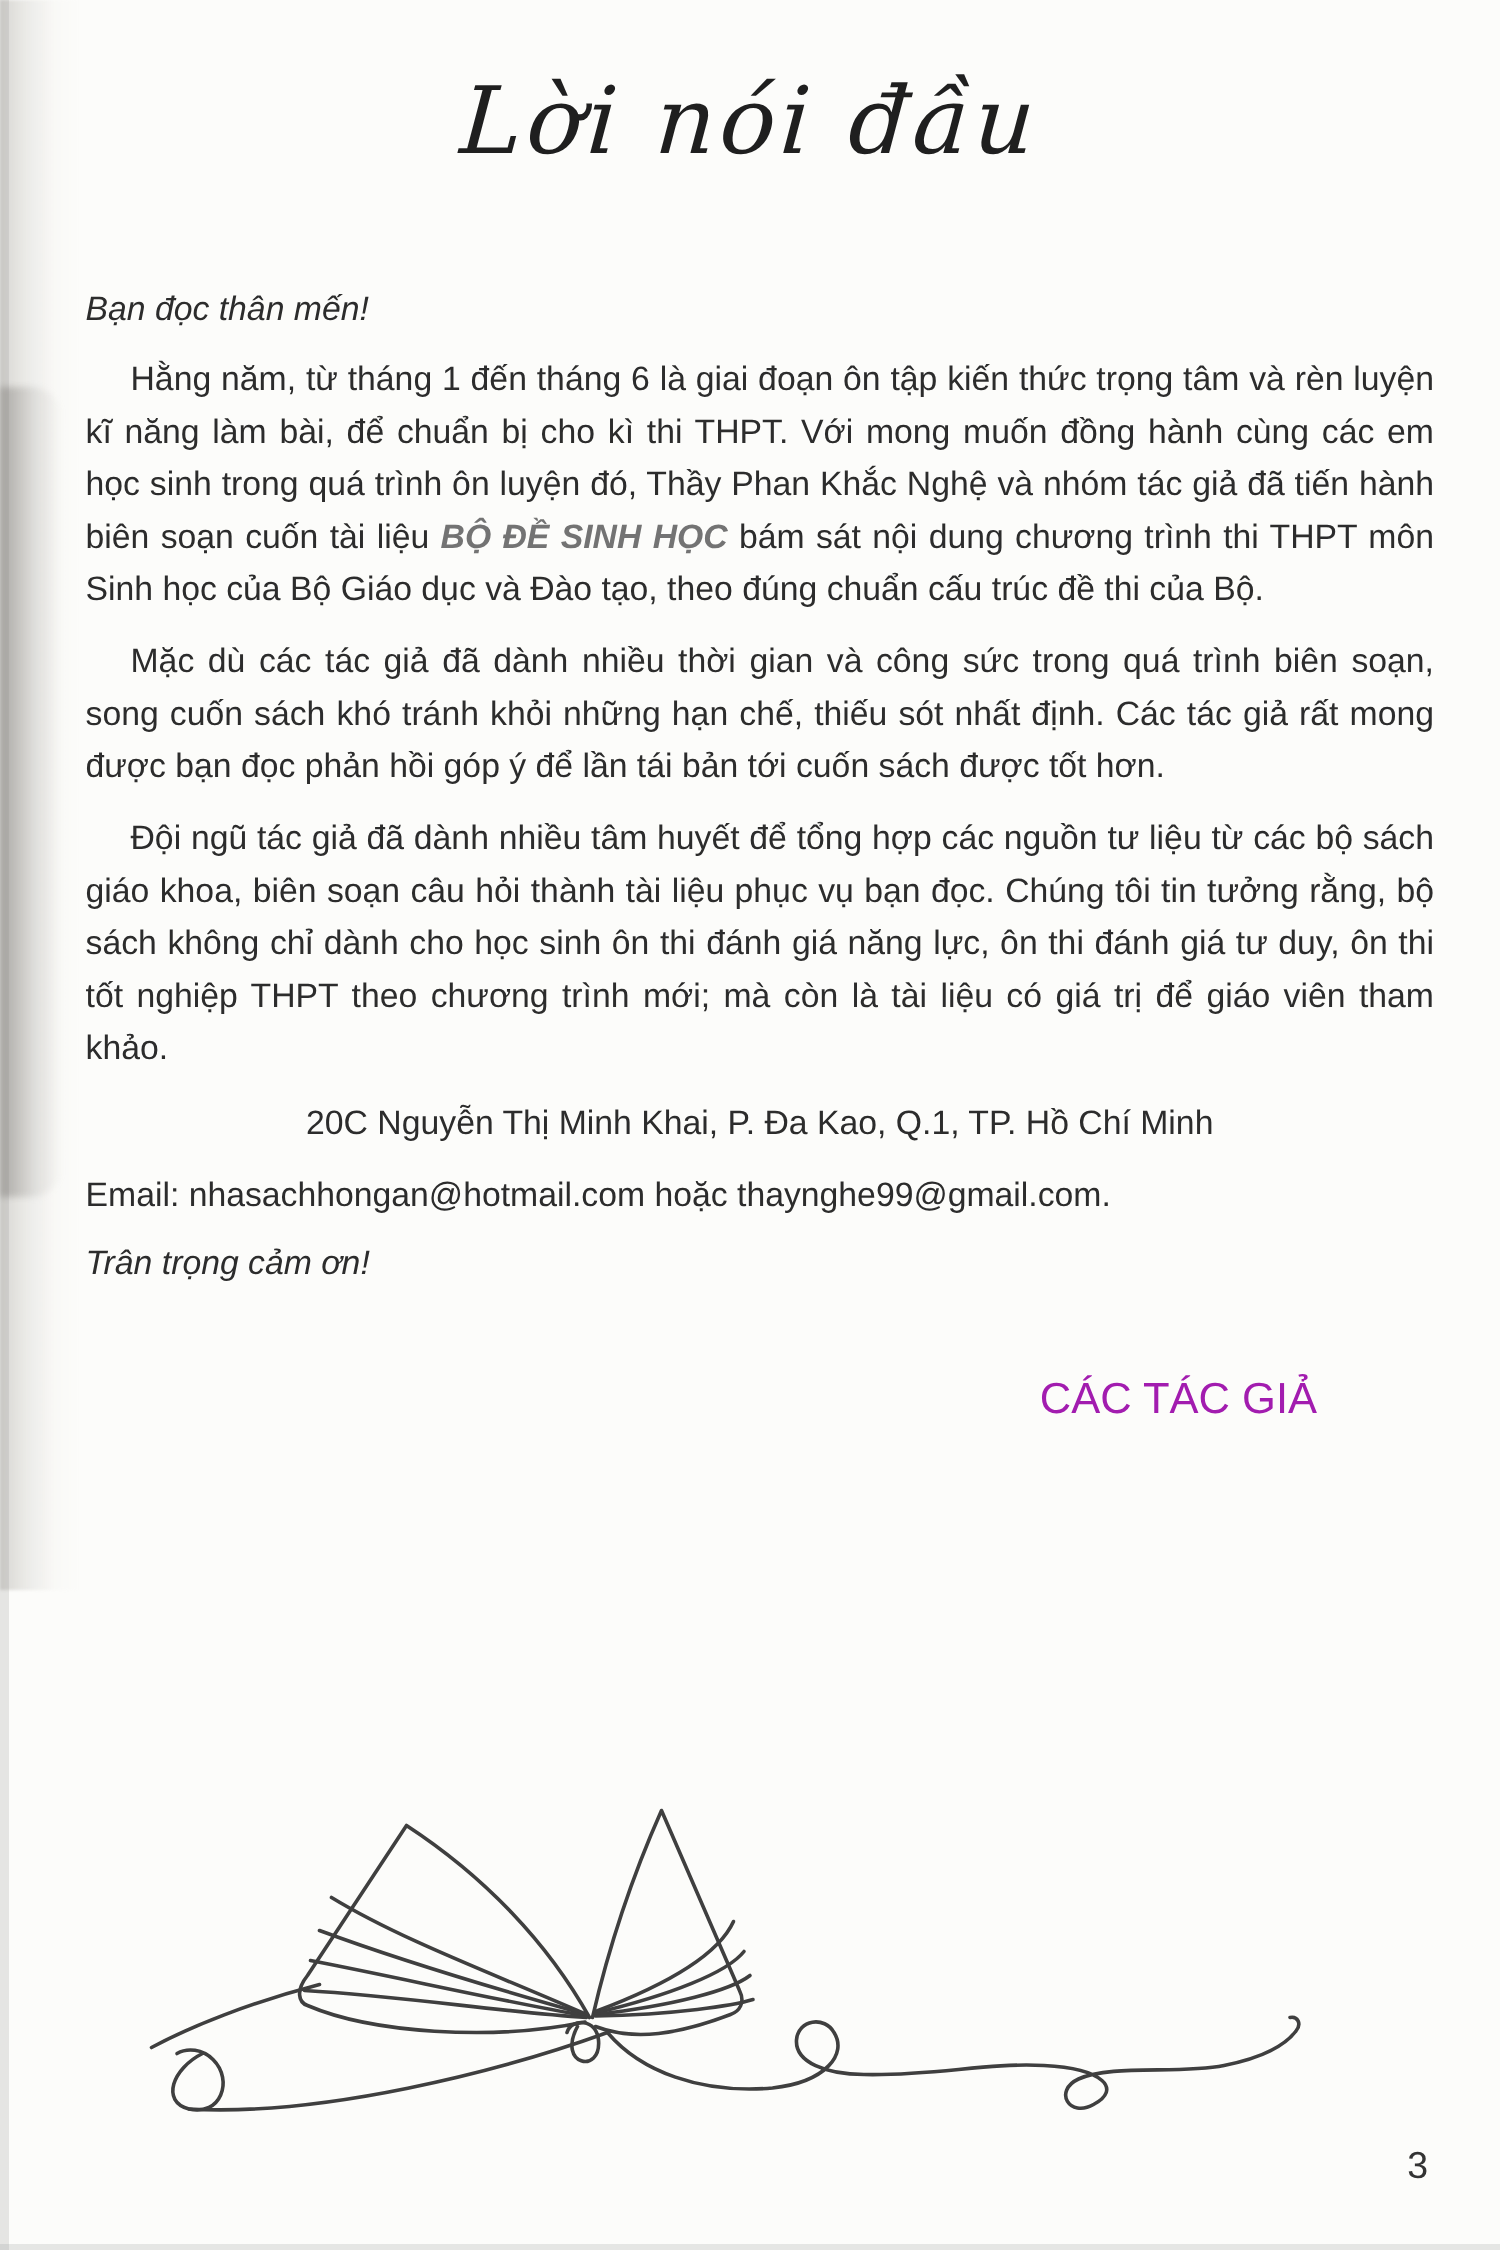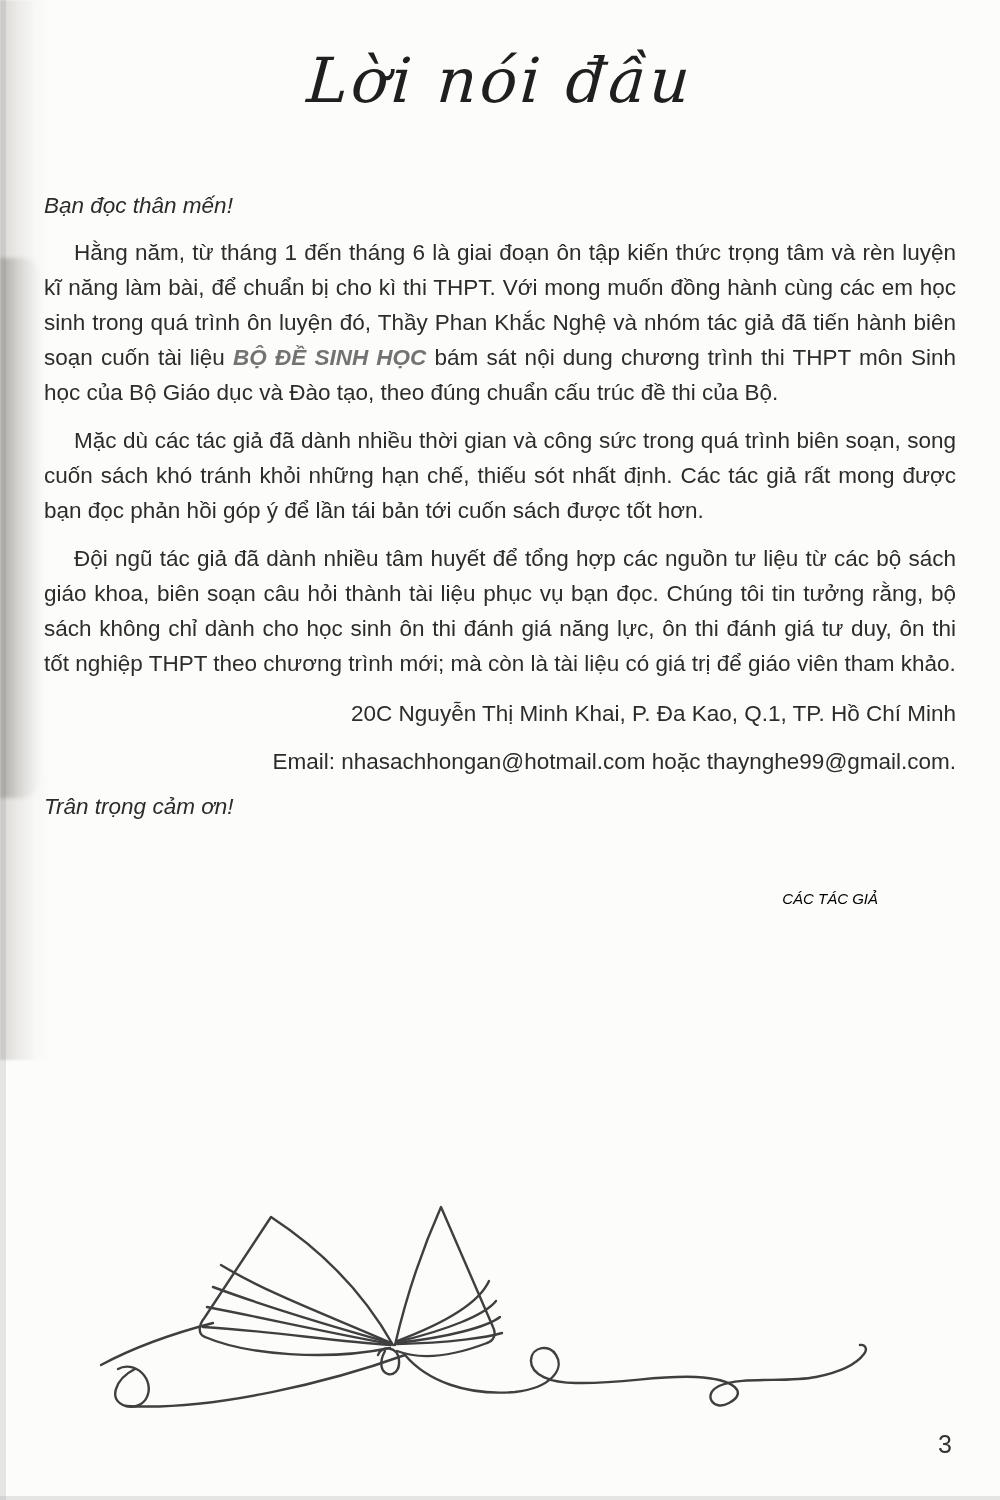--- a/index.html
+++ b/index.html
@@ -44,36 +44,36 @@
     position:absolute; top:44px; left:0; width:100%;
     margin:0; text-align:center;
     font-family:"DejaVu Serif", serif;
     font-style:italic; font-weight:normal;
     font-size:62px; letter-spacing:3px;
     color:#1f1f1f;
     transform:skewX(-4deg);
   }
 
   .content {
-    position:absolute; left:44px; right:44px; top:188px;
+    position:absolute; left:57px; right:44px; top:188px;
     font-size:22.5px; line-height:35px;
     color:#2c2c2c;
   }
   .content p { margin:0; }
   .greeting { font-style:italic; margin-bottom:12px !important; }
   .para { text-align:justify; text-indent:30px; margin-bottom:13px !important; }
   .para .b { font-weight:bold; color:#737373; }
   .feedback { margin-top:8px !important; text-indent:20px; }
-  .address { text-align:right; margin-top:15px !important; }
-  .email-line { text-align:right; margin-top:13px !important; }
+  .address { text-align:center; margin-top:15px !important; }
+  .email-line { text-align:left; margin-top:13px !important; }
   .closing { font-style:italic; margin-top:10px !important; }
   .signature {
-    font-style:italic; text-align:right;
+    text-align:right;
     padding-right:78px; margin-top:57px !important;
-    font-size:15px; color:#000000;
+    font-size:29px; color:#a21caf;
   }
 
   .illustration {
     position:absolute; left:95px; top:1155px;
     width:830px; height:290px;
   }
   .illustration path {
     fill:none; stroke:#3f3f3f; stroke-width:2.4;
     stroke-linecap:round; stroke-linejoin:round;
   }

